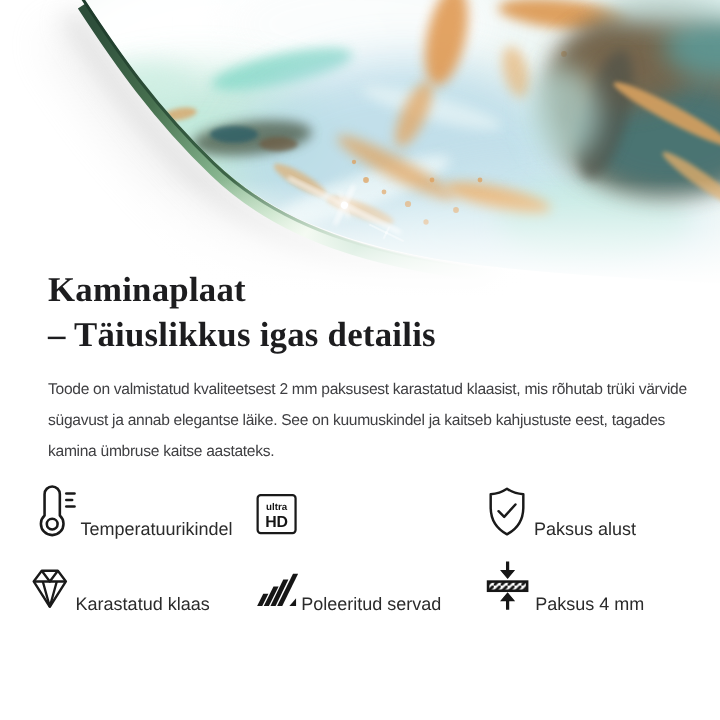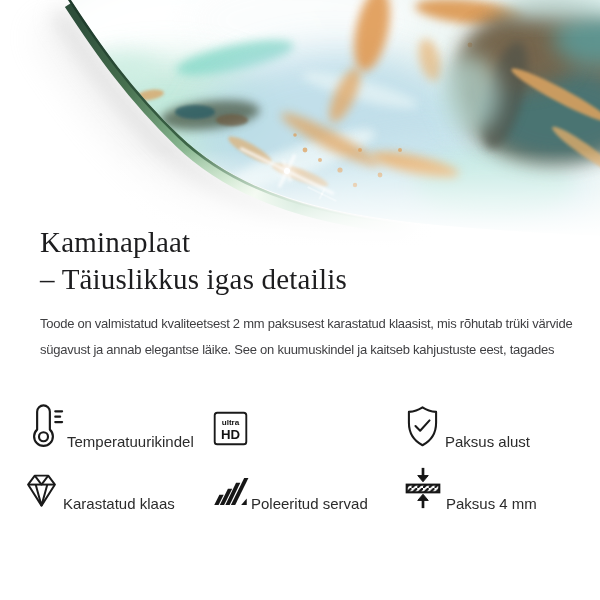--- a/index.html
+++ b/index.html
@@ -5,21 +5,21 @@
   html,body{margin:0;padding:0;}
   body{
     width:600px;height:600px;position:relative;overflow:hidden;
     background:#ffffff;
     font-family:"Liberation Sans", sans-serif;
   }
   .hero{position:absolute;top:0;left:0;width:600px;height:300px;}
   .heading{
     position:absolute;left:40px;top:224px;
     font-family:"Liberation Serif", serif;
-    font-size:29px;line-height:37px;color:#1d1d1f;font-weight:400;
+    font-size:29px;line-height:37px;color:#1d1d1f;font-weight:700;
     letter-spacing:.2px;white-space:nowrap;
   }
   .desc{
     position:absolute;left:40px;top:311px;
     font-size:13px;line-height:26px;color:#3f3f42;letter-spacing:-.25px;
   }
   .desc div{white-space:nowrap;}
   .features{
     position:absolute;left:0;top:399px;width:600px;box-sizing:border-box;
     padding:0 10px 0 20px;
@@ -161,20 +161,21 @@
 </div>
 
 <div class="heading">
   <div>Kaminaplaat</div>
   <div>– Täiuslikkus igas detailis</div>
 </div>
 
 <div class="desc">
   <div>Toode on valmistatud kvaliteetsest 2 mm paksusest karastatud klaasist, mis rõhutab trüki värvide</div>
   <div>sügavust ja annab elegantse läike. See on kuumuskindel ja kaitseb kahjustuste eest, tagades</div>
+  <div>kamina ümbruse kaitse aastateks.</div>
 </div>
 
 <div class="features">
 
   <div class="feature">
     <div class="icon-box">
       <svg width="47" height="47" viewBox="0 0 48 48">
         <path class="ic" stroke-linejoin="round" d="M24,3.5 a6.5,6.5 0 0 1 6.5,6.5 V28.2 a9.6,9.6 0 1 1 -13,0 V10 a6.5,6.5 0 0 1 6.5,-6.5 Z"></path>
         <circle class="ic" cx="24" cy="35.5" r="4.6"></circle>
         <g class="ic" stroke-linecap="round">

